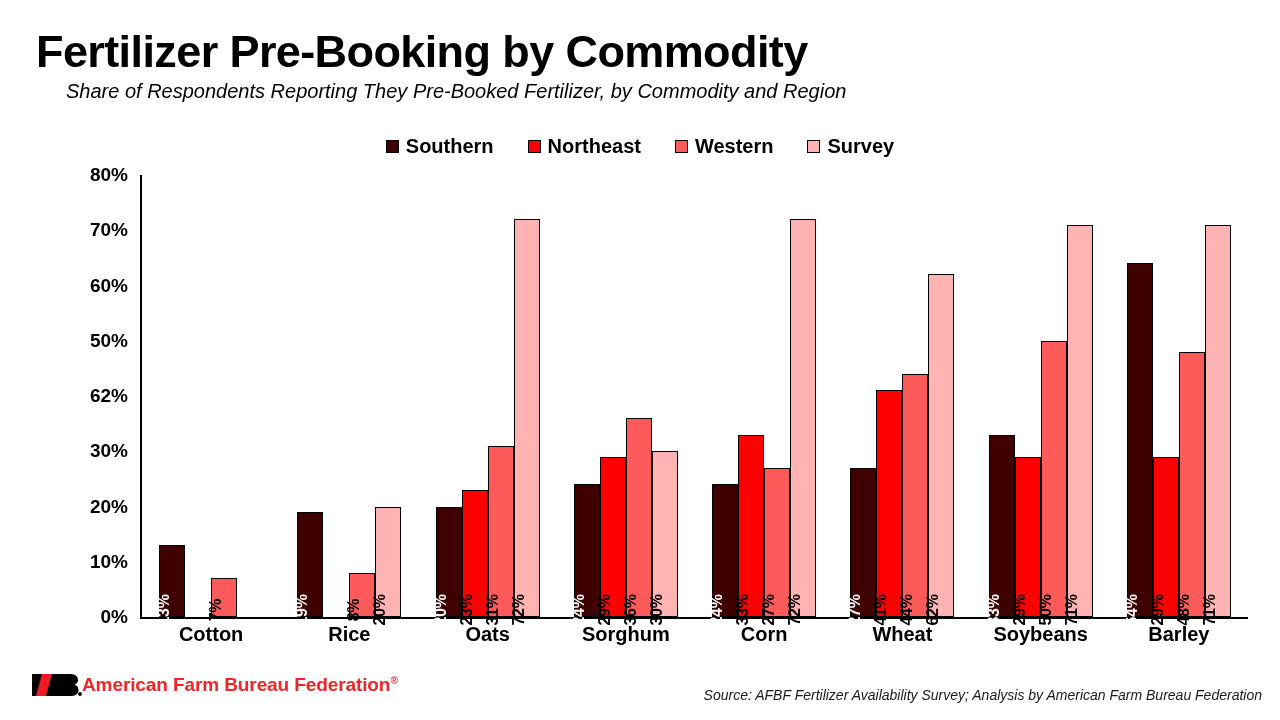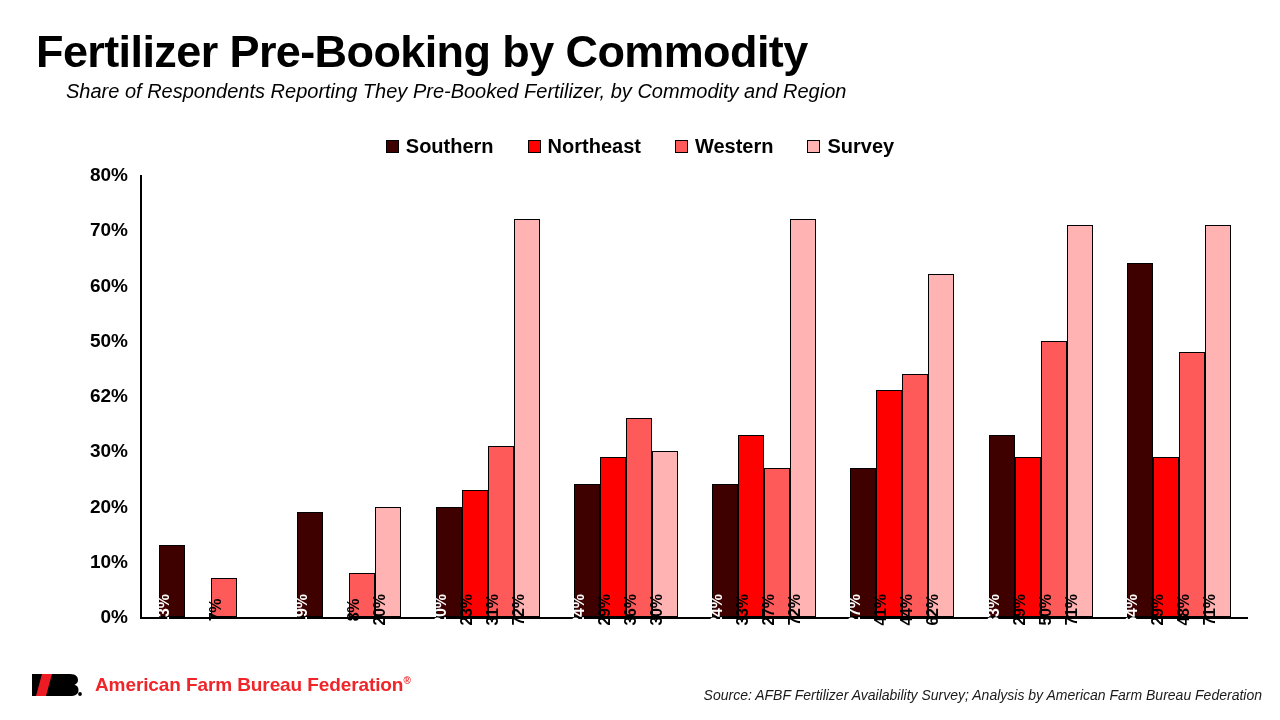--- a/index.html
+++ b/index.html
@@ -178,21 +178,21 @@
     top: 662px;
     width: 1280px;
     height: 58px;
   }
   #brand {
     position: absolute;
     left: 30px;
     top: 8px;
     display: flex;
     align-items: center;
-    gap: 13px;
+    gap: 0;
   }
   #afbf-logo { display: block; }
   #brand-text {
     font-size: 19px;
     font-weight: bold;
     color: #F0252A;
     white-space: nowrap;
     letter-spacing: -0.1px;
   }
   #brand-text .reg { font-size: 10px; vertical-align: super; }
@@ -412,20 +412,30 @@
             <span class="bar-label" style="color: rgb(0, 0, 0);">48%</span>
           </div>
         </div>
         <div class="bar-slot">
           <div class="bar" title="Barley – Midwest: 71%" style="height: 392.275px; background: rgb(255, 179, 179);">
             <span class="bar-label" style="color: rgb(0, 0, 0);">71%</span>
           </div>
         </div>
       </div>
     </div>
+  <div id="x-axis">
+      <div class="x-tick">Cotton</div>
+      <div class="x-tick">Rice</div>
+      <div class="x-tick">Oats</div>
+      <div class="x-tick">Sorghum</div>
+      <div class="x-tick">Corn</div>
+      <div class="x-tick">Wheat</div>
+      <div class="x-tick">Soybeans</div>
+      <div class="x-tick">Barley</div>
+    </div>
 </div>
 
 <div id="footer">
   <div id="brand">
     <svg id="afbf-logo" width="52" height="30" viewBox="0 0 52 30">
       <path d="M2 4 L20 4 L14 26 L2 26 Z" fill="#000000"></path>
       <path d="M12 4 L26 4 L20 26 L6 26 Z" fill="#ED1C24"></path>
       <path d="M22 4 L40 4 C46 4 48 7 48 10 C48 12.5 46.5 14 44.5 14.8 C47 15.6 48.5 17.2 48.5 20 C48.5 24 45.5 26 40 26 L16 26 Z" fill="#000000"></path>
       <circle cx="50" cy="24" r="1.9" fill="#000000"></circle>
     </svg>

